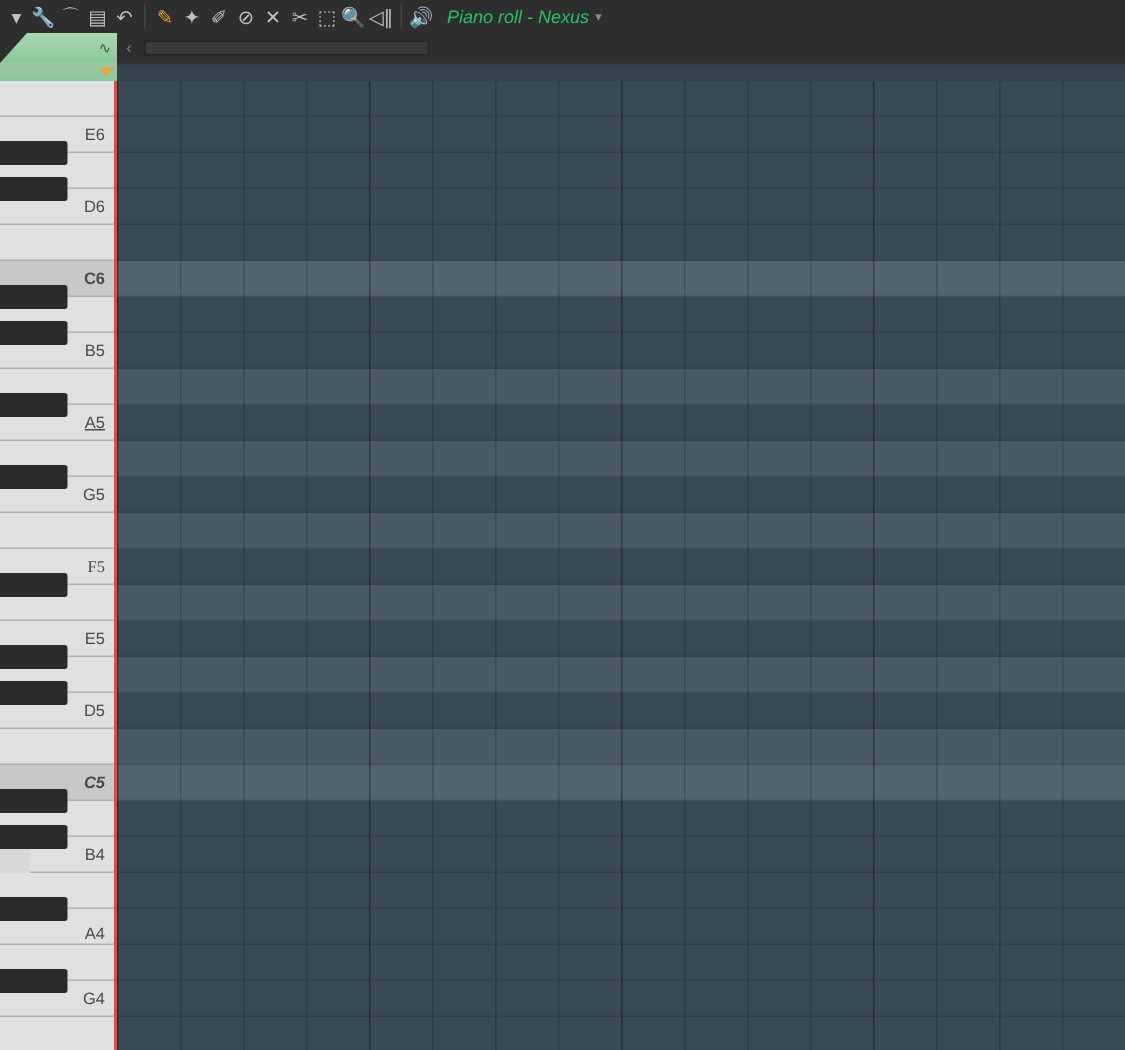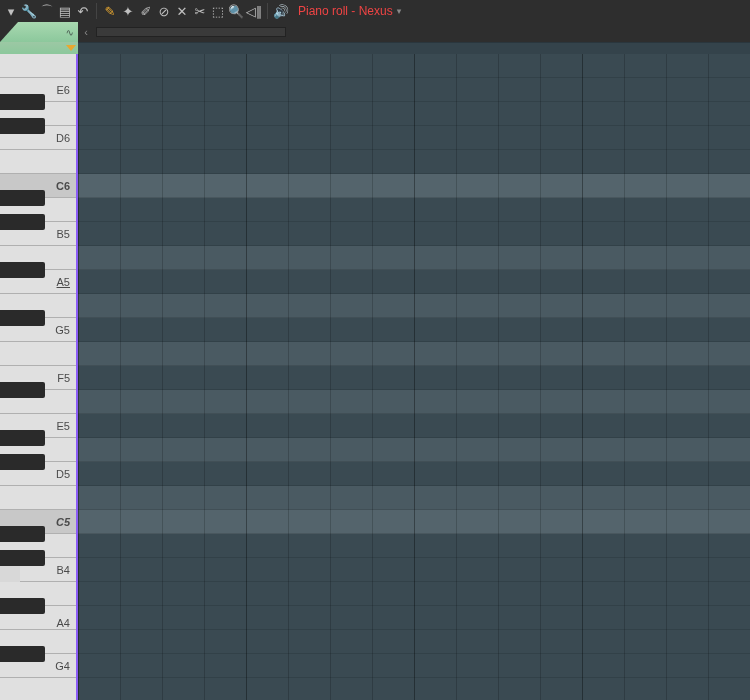--- a/index.html
+++ b/index.html
@@ -34,22 +34,23 @@
 }
 .tool-icon.orange { color: #e8a830; }
 .tool-sep {
   width: 1px;
   height: 16px;
   background: #444;
   margin: 0 4px;
 }
 .title-text {
   margin-left: 8px;
-  color: #ef4444;
+  color: #22c55e;
   font-size: 12px;
+  font-style: italic;
 }
 .title-dropdown {
   margin-left: 4px;
   color: #888;
   font-size: 9px;
 }
 
 
 .subheader {
   height: 20px;
@@ -122,21 +123,21 @@
 .main {
   display: flex;
   height: calc(700px - 22px - 20px - 12px);
 }
 
 
 .piano {
   width: 78px;
   background: #d8d8d8;
   position: relative;
-  border-right: 2px solid #8b5cf6;
+  border-right: 2px solid #ef4444;
 }
 .white-key {
   height: 24px;
   background: #e0e0e0;
   border-bottom: 1px solid #b0b0b0;
   position: relative;
   display: flex;
   align-items: center;
   justify-content: flex-end;
   padding-right: 6px;
@@ -270,21 +271,21 @@
       <div class="white-key" style="position: relative;">
         <span></span>
       </div>
       <div class="white-key" style="position: relative;">
         <span>G5</span>
       </div>
       <div class="black-key" style="top: 256px;"></div>
       <div class="white-key" style="position: relative;">
         <span></span>
       </div>
-      <div class="white-key" style="position: relative;">
+      <div class="white-key" style="position: relative; font-family: Liberation Serif, serif;">
         <span>F5</span>
       </div>
       <div class="white-key" style="position: relative;">
         <span></span>
       </div>
       <div class="black-key" style="top: 328px;"></div>
       <div class="white-key" style="position: relative;">
         <span>E5</span>
       </div>
       <div class="white-key" style="position: relative;">

